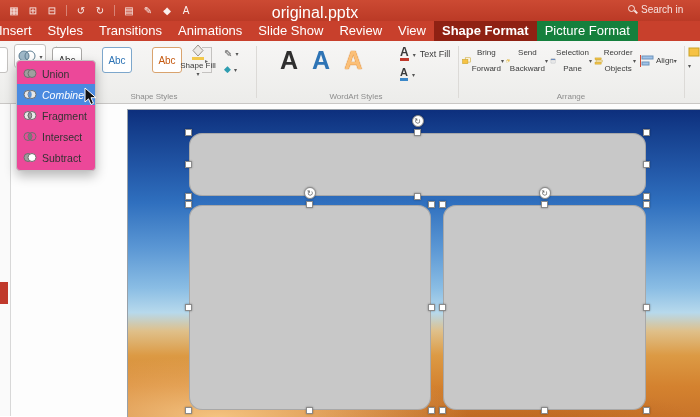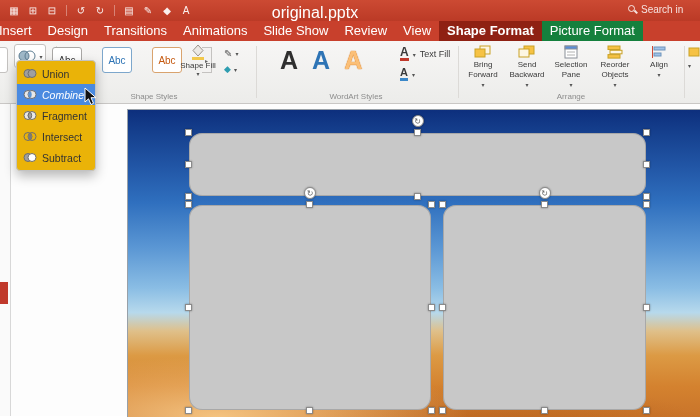--- a/index.html
+++ b/index.html
@@ -55,27 +55,27 @@
   .wa.w2 { color:#2e74b5; }
   .wa.w3 { color:#fbbf77; text-shadow:0 0 1px #d97e23, 0 0 1px #d97e23; }
 
   .tf { position:absolute; left:400px; top:6px; display:flex; flex-direction:column; gap:6px; }
   .tf-row { display:flex; align-items:center; gap:4px; font-size:9px; color:#3a3a3a; }
   .aicon { font-weight:bold; font-size:12px; line-height:11px; border-bottom:3px solid #c0392b; }
   .aicon.teal { font-size:11px; border-bottom:3px solid #3a87c8; }
   .tf .caret { font-size:6px; color:#555; }
 
   .arr-row { position:absolute; left:462px; top:4px; display:flex; gap:2px; }
-  .arr-btn { width:42px; display:flex; flex-direction:column; align-items:center; font-size:8px; line-height:10px; color:#3a3a3a; text-align:center; }
+  .arr-btn { width:42px; display:flex; flex-direction:row; align-items:center; font-size:8px; line-height:16px; color:#3a3a3a; text-align:center; }
   .arr-btn svg { margin-bottom:1px; }
   .arr-btn .caret { font-size:6px; color:#555; }
   .edge-btn { position:absolute; left:688px; top:6px; width:20px; display:flex; flex-direction:column; align-items:flex-start; gap:3px; }
 
   
-  .menu { position:absolute; left:16px; top:60px; width:80px; background:#eab308; border:1px solid #c3c3c3; border-radius:4px; box-shadow:0 5px 12px rgba(0,0,0,.28); padding:2px 0; z-index:50; }
+  .menu { position:absolute; left:16px; top:60px; width:80px; background:#ec4899; border:1px solid #c3c3c3; border-radius:4px; box-shadow:0 5px 12px rgba(0,0,0,.28); padding:2px 0; z-index:50; }
   .menu-item { display:flex; align-items:center; gap:5px; height:21px; padding:0 6px; font-size:10.5px; color:#333; }
   .menu-item.hl { background:#4a8ae0; color:#fff;font-style:italic; }
   .cursor { position:absolute; left:84px; top:87px; z-index:60; }
 
   
   .workspace { position:relative; height:312px; background:#fdfdfd; }
   .thumbstrip { position:absolute; left:0; top:0; width:11px; height:100%; background:#fafafa; border-right:1px solid #d8d8d8; }
   .thumb-red { position:absolute; left:0; top:178px; width:8px; height:22px; background:#c0392b; }
 
   .slide { position:absolute; left:127px; top:5px; width:600px; height:309px; border:1px solid #98a0a8;
@@ -119,21 +119,21 @@
       <span class="mag">
           <i></i>
           <b></b>
         </span>
       <span>Search in</span>
     </div>
   </div>
 
   <div class="tabrow">
     <span class="tab clip">Insert</span>
-    <span class="tab">Design</span>
+    <span class="tab">Styles</span>
     <span class="tab">Transitions</span>
     <span class="tab">Animations</span>
     <span class="tab">Slide Show</span>
     <span class="tab">Review</span>
     <span class="tab">View</span>
     <span class="tab ctx-active">Shape Format</span>
     <span class="tab ctx">Picture Format</span>
   </div>
 
   <div class="ribbon">

